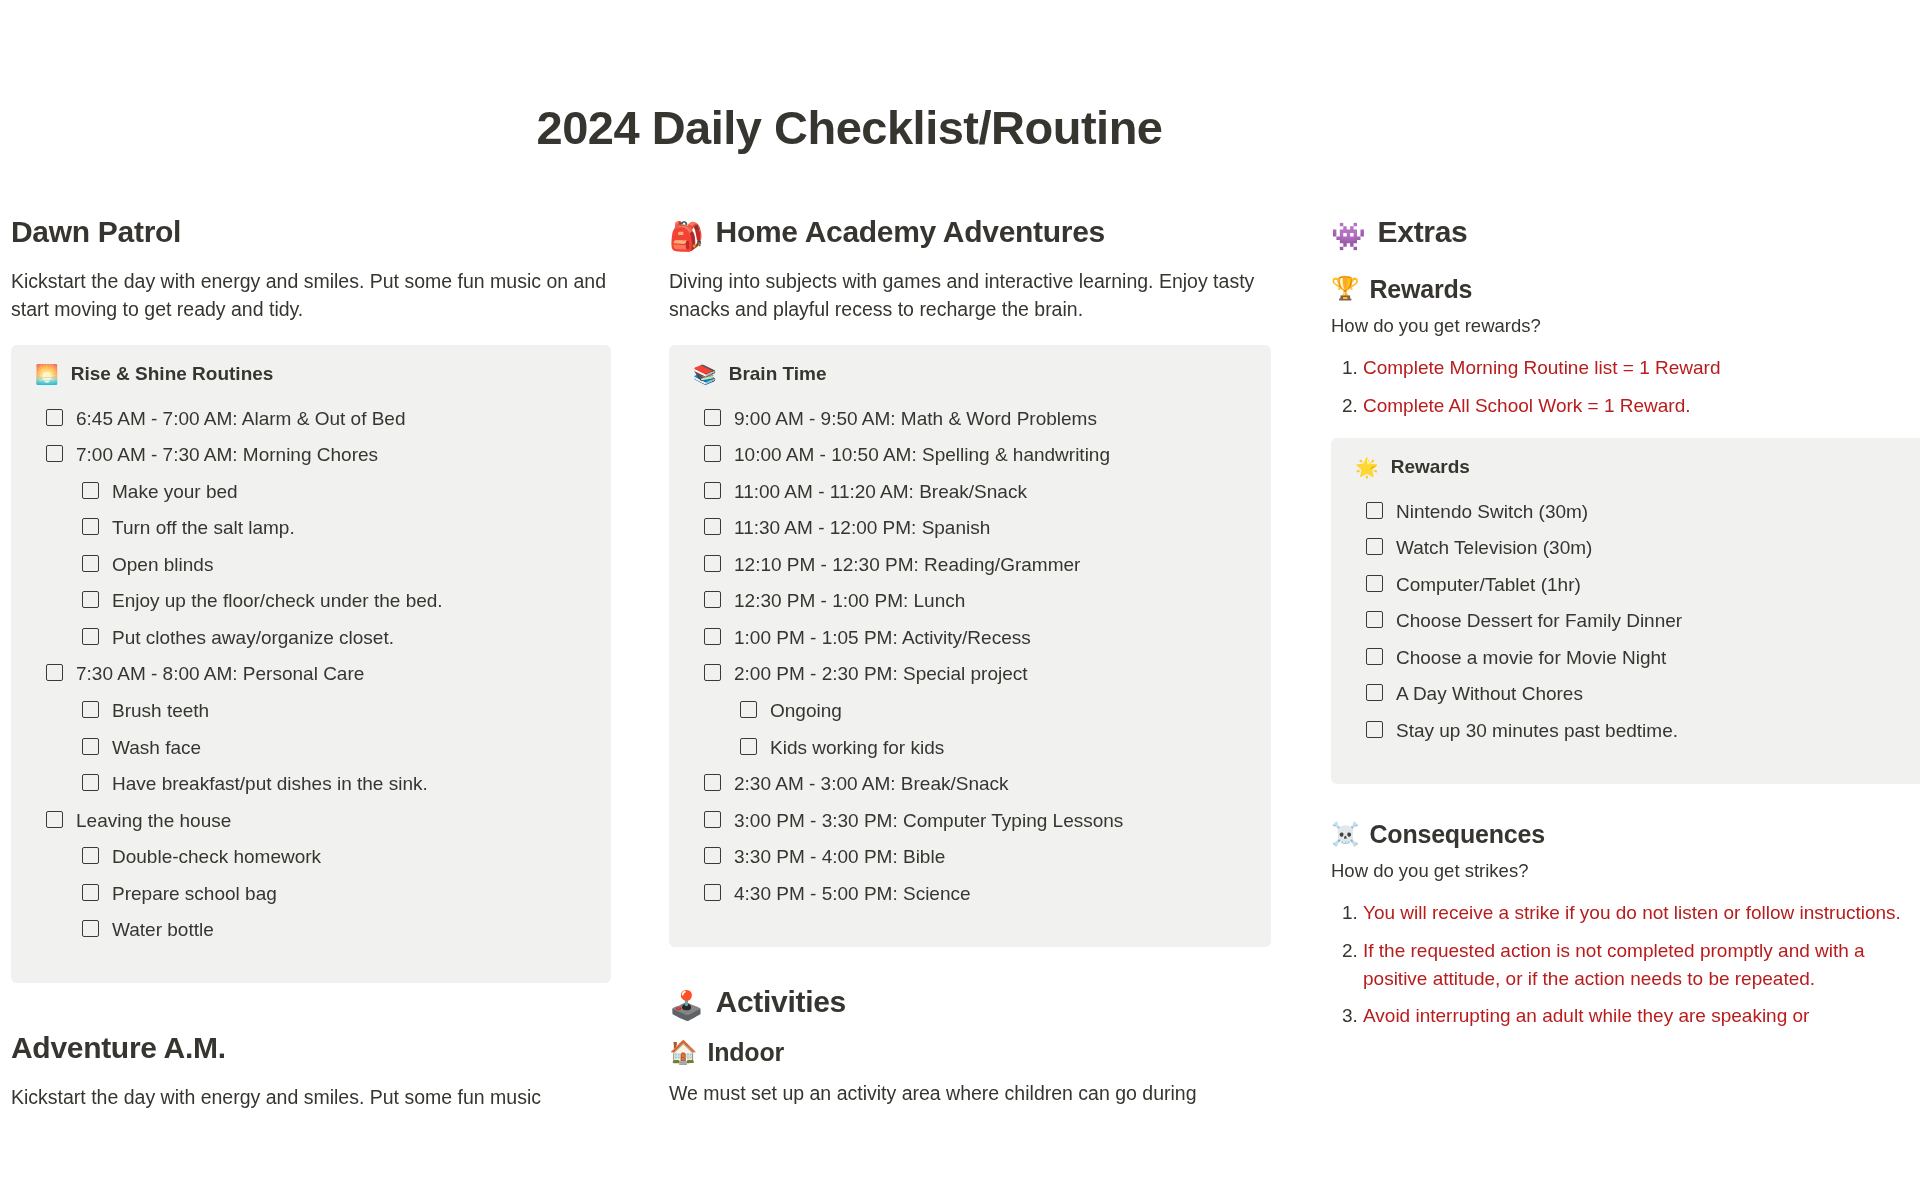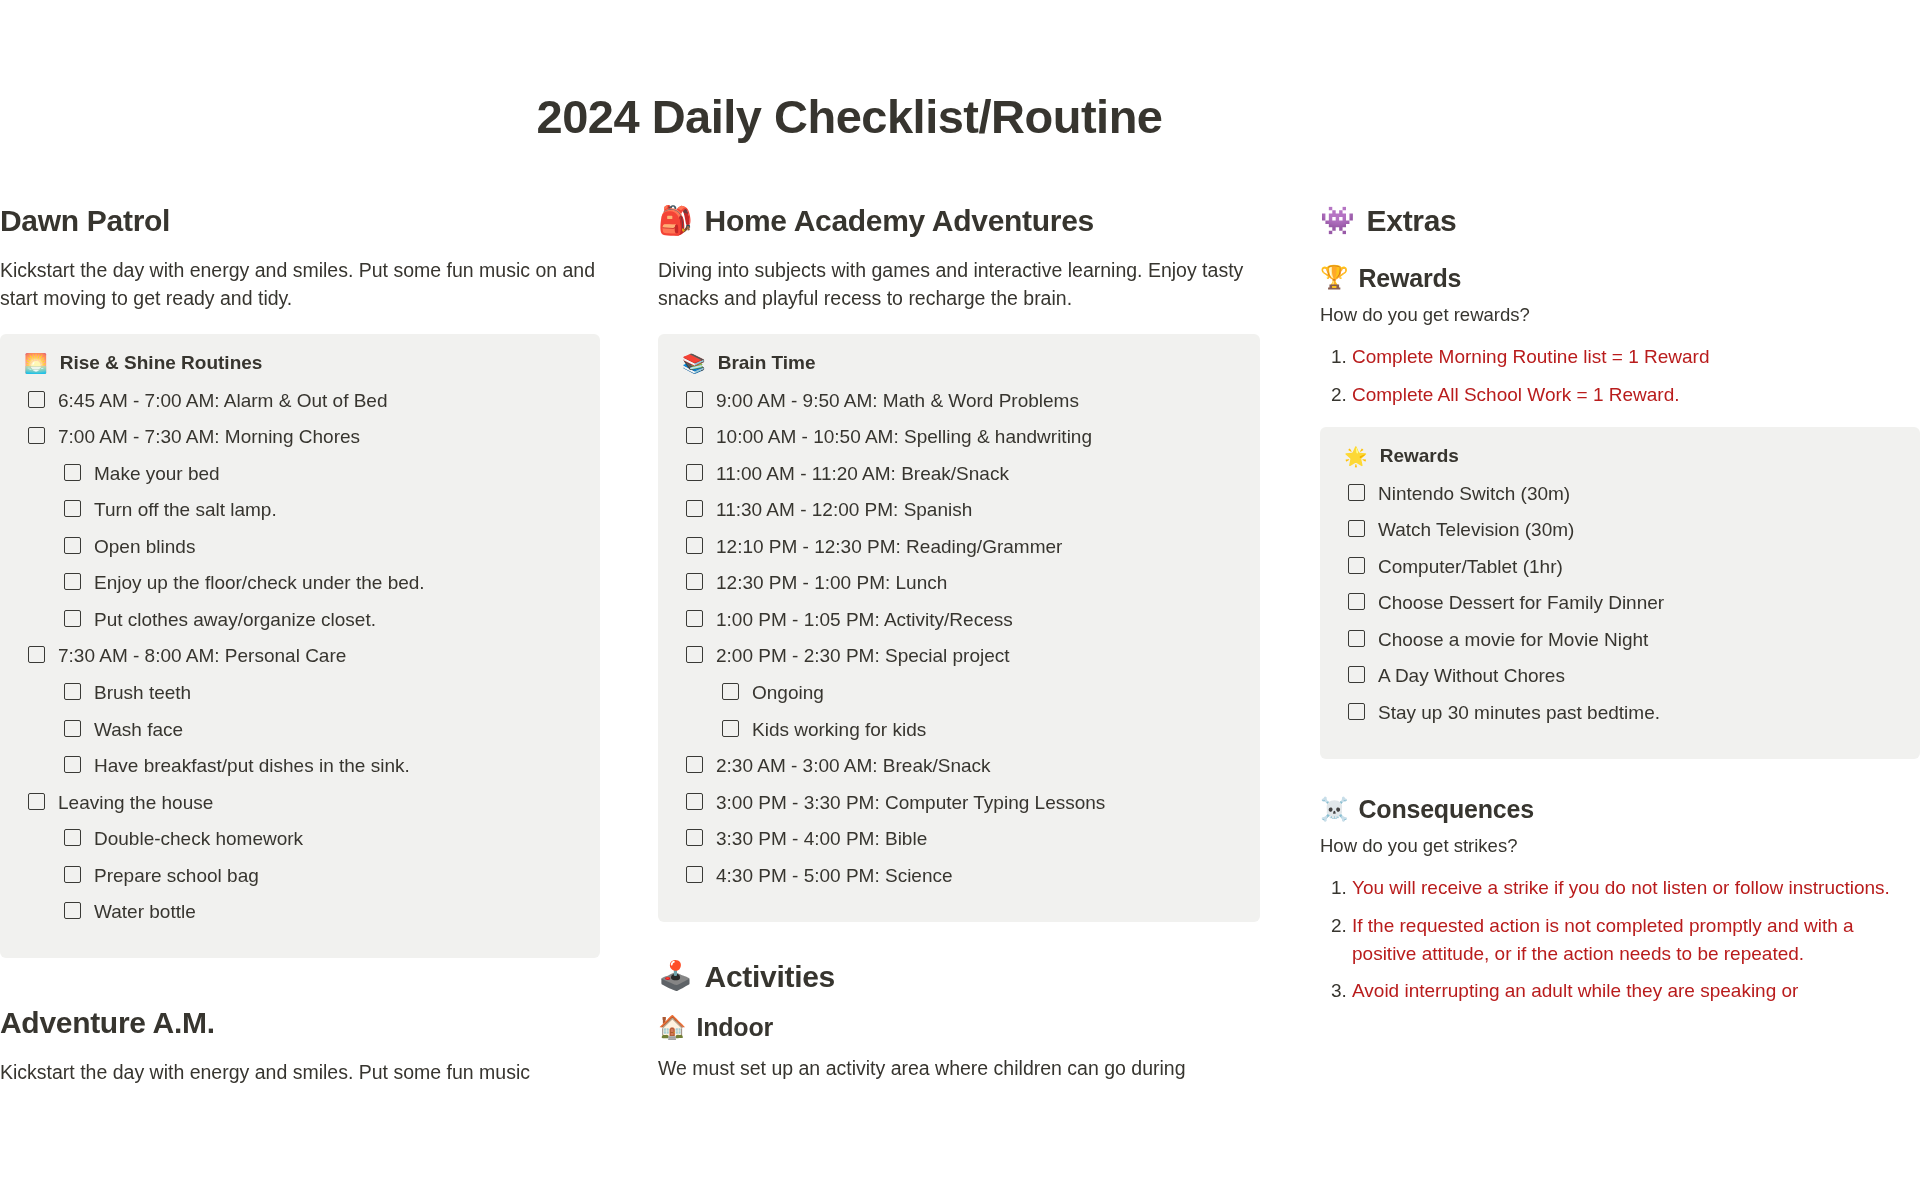--- a/index.html
+++ b/index.html
@@ -9,21 +9,21 @@
     font-family: "Liberation Sans", "DejaVu Sans", sans-serif;
     color: #37352f;
   }
   body {
     width: 1920px;
     height: 1199px;
     overflow: hidden;
   }
   .page {
     width: 1699px;
-    padding: 0;
+    padding: 11px;
     position: relative;
   }
   .page-title {
     text-align: center;
     font-size: 47px;
     font-weight: 700;
     letter-spacing: -0.5px;
     color: #37352f;
     margin: 0;
     padding-top: 90px;
@@ -44,21 +44,21 @@
   .col-3 { width: 660px; padding-left: 60px; }
 
   h2.section-head {
     font-size: 30px;
     font-weight: 700;
     letter-spacing: -0.3px;
     margin: 0 0 16px 0;
     line-height: 1.25;
     color: #37352f;
     display: flex;
-    align-items: center;
+    align-items: flex-end;
     gap: 12px;
   }
   h2.section-head .emoji {
     font-size: 28px;
     line-height: 1;
     display: inline-block;
   }
   h3.sub-head {
     font-size: 25px;
     font-weight: 700;
@@ -98,21 +98,21 @@
     font-size: 19px;
     font-weight: 700;
     color: #37352f;
     margin-bottom: 8px;
     padding-left: 4px;
   }
   .callout-title .emoji { font-size: 19px; line-height: 1; }
 
   ul.todo {
     list-style: none;
-    margin: 8px;
+    margin: 15px;
     padding: 0;
   }
   ul.todo li {
     display: flex;
     align-items: flex-start;
     gap: 13px;
     font-size: 19px;
     line-height: 1.45;
     padding: 4.5px 0;
     color: #37352f;

